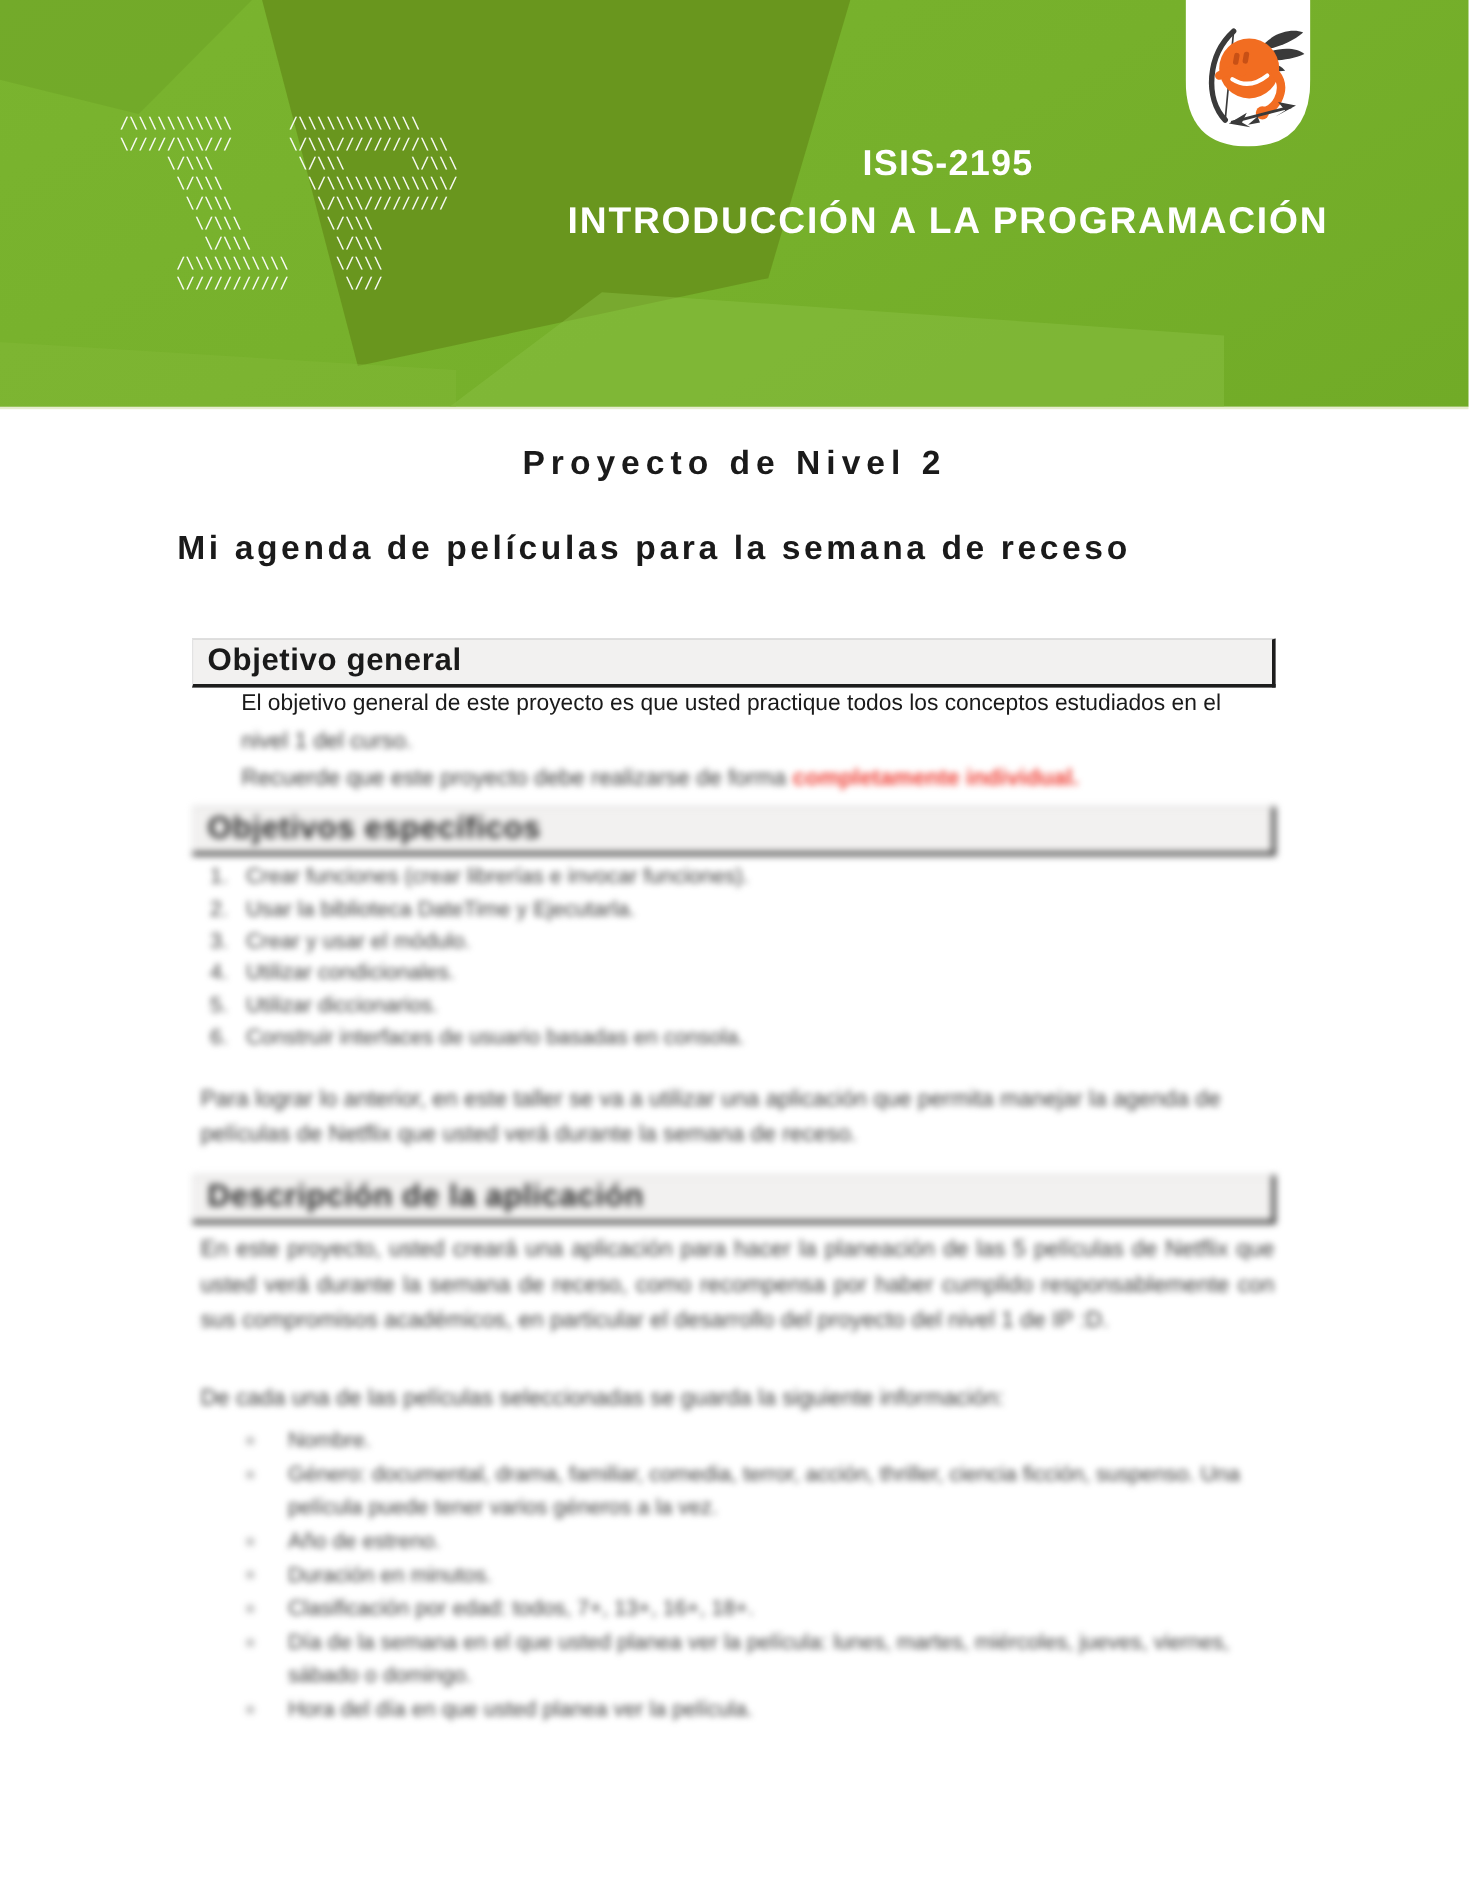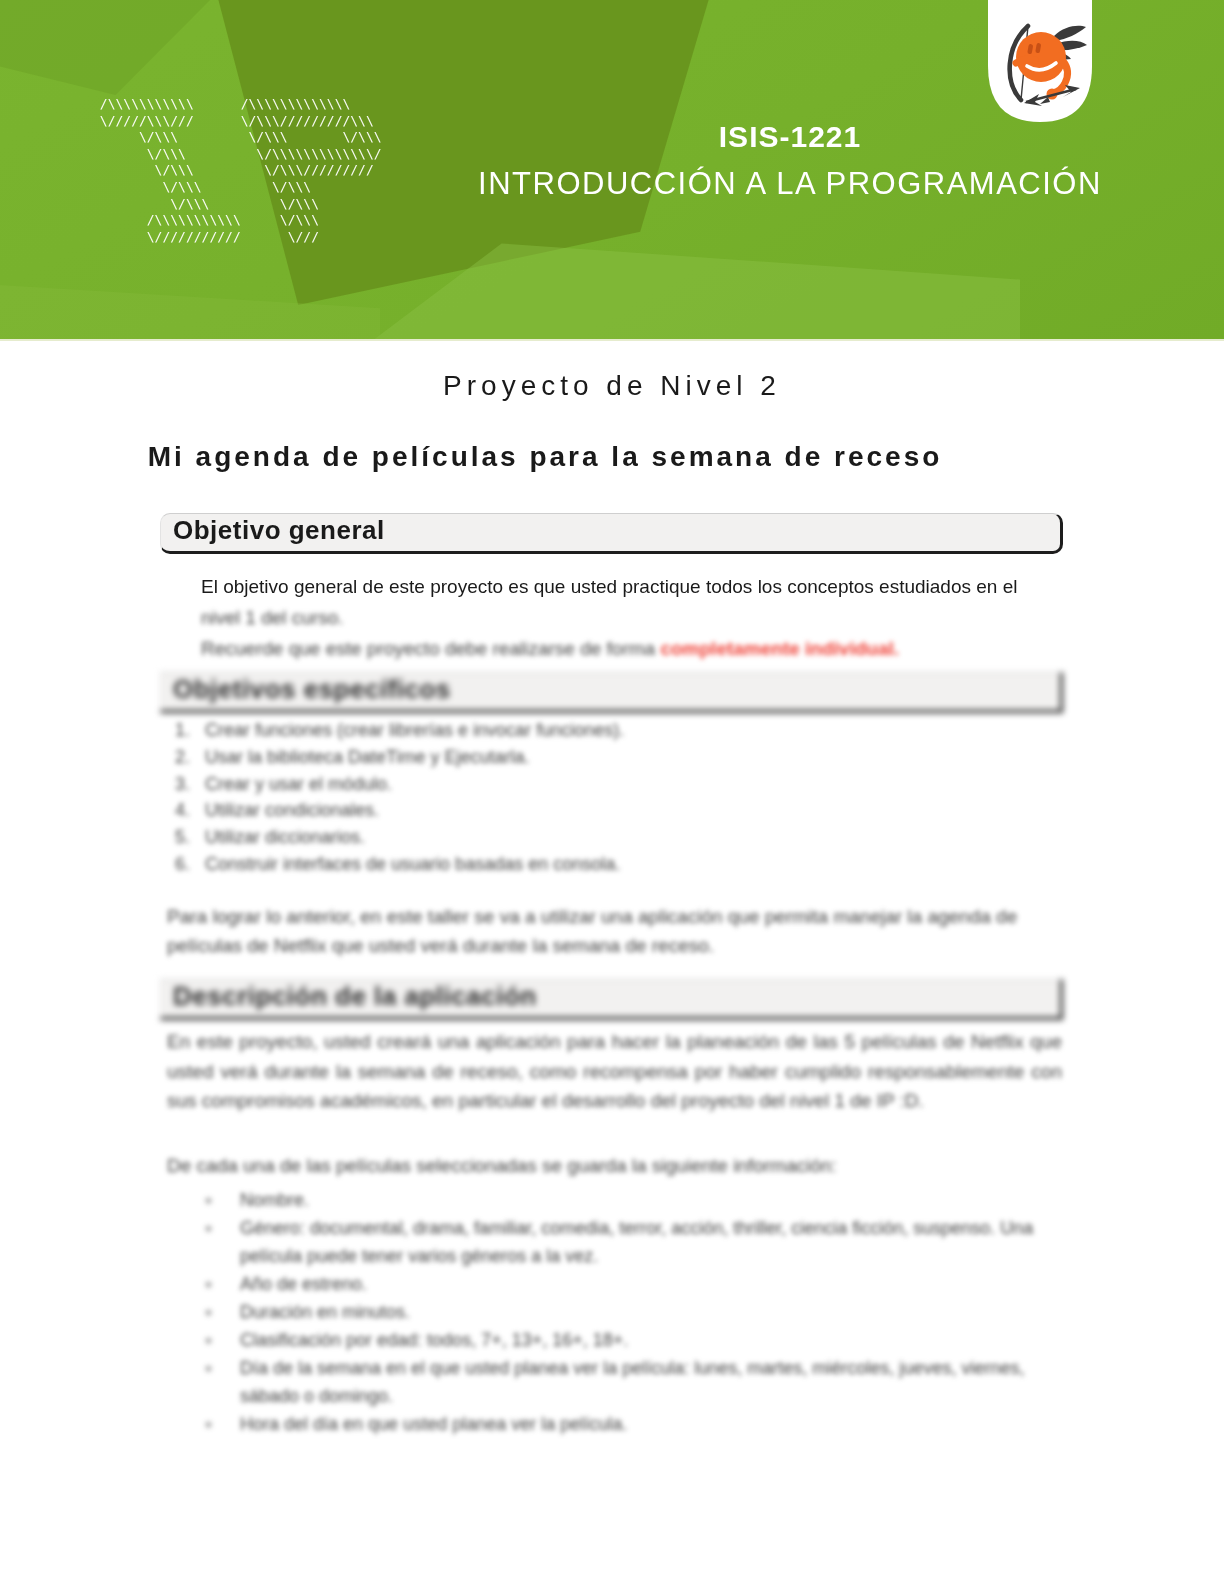--- a/index.html
+++ b/index.html
@@ -23,34 +23,34 @@
           background:#8cc044; opacity:.45; }
   .shape-glow { left:0; top:255px; width:380px; height:86px;
           clip-path:polygon(0 35%, 100% 62%, 100% 100%, 0 100%);
           background:#84ba3a; opacity:.4; }
   .ascii-art { position:absolute; left:92px; top:96px;
           font-family:"DejaVu Sans Mono", monospace;
           font-size:13px; line-height:16.6px; color:rgba(255,255,255,.96);
           white-space:pre; }
   .course-block { position:absolute; left:455px; top:120px; width:670px; text-align:center; color:#ffffff; }
   .course-code { font-size:30px; font-weight:bold; letter-spacing:1px; }
-  .course-title { margin-top:12px; font-size:31px; font-weight:normal; letter-spacing:1.5px; }
+  .course-title { margin-top:12px; font-size:31px; font-weight:bold; letter-spacing:1.5px; }
   .badge { position:absolute; left:988px; top:0; width:104px; height:122px; }
 
   
   .doc-title-1 { position:absolute; left:0; top:370px; width:1224px; text-align:center;
-          font-size:28px; font-weight:normal; letter-spacing:5px; }
+          font-size:28px; font-weight:bold; letter-spacing:5px; }
   .doc-title-2 { position:absolute; left:0; top:441px; width:1090px; text-align:center;
           font-size:28px; font-weight:bold; letter-spacing:3px; }
 
   .section-box { position:absolute; left:160px; width:903px; background:#f2f1f0;
           border-top:1px solid #cfcfcf; border-left:1px solid #e3e3e3;
           border-right:3px solid #1d1d1d; border-bottom:3px solid #1d1d1d;
           padding:1px 6px 5px 12px; font-size:26px; font-weight:bold; letter-spacing:.5px; }
-  .box-1 { top:513px;border-radius:10px; }
+  .box-1 { top:532px; }
   .box-2 { top:672px; }
   .box-3 { top:979px; }
 
   .blur   { filter:blur(2.7px); color:#3f3f3f; }
   .blur-h { filter:blur(3.2px); color:#2a2a2a; }
   .red-em { color:#ef4036; font-weight:bold; }
 
   .para-1 { position:absolute; left:167px; top:571px; width:890px; font-size:19px; line-height:31px;margin-left:34px; }
   .objectives-list { position:absolute; left:175px; top:717px; width:880px; font-size:18px; line-height:26.8px; }
   .obj-item { display:flex; }
@@ -77,21 +77,21 @@
  \/////\\\///      \/\\\/////////\\\
       \/\\\         \/\\\       \/\\\
        \/\\\         \/\\\\\\\\\\\\\/
         \/\\\         \/\\\/////////
          \/\\\         \/\\\
           \/\\\         \/\\\
        /\\\\\\\\\\\     \/\\\
        \///////////      \///</pre>
 
     <div class="course-block">
-      <div class="course-code">ISIS-1221</div>
+      <div class="course-code">ISIS-2195</div>
       <div class="course-title">INTRODUCCIÓN A LA PROGRAMACIÓN</div>
     </div>
 
     <svg class="badge" viewBox="0 0 104 122" aria-hidden="true">
       <path d="M0 0 H104 V66 Q104 122 52 122 Q0 122 0 66 Z" fill="#ffffff"></path>
 
       <path d="M66 36 C76 26 90 24 98 27 C90 34 78 39 68 41 Z" fill="#3a3a3a"></path>
       <path d="M68 44 C80 39 93 40 99 45 C90 49 78 51 69 50 Z" fill="#3a3a3a"></path>
       <path d="M67 52 C74 52 80 55 83 59 C77 60 71 59 66 57 Z" fill="#3a3a3a"></path>
 

